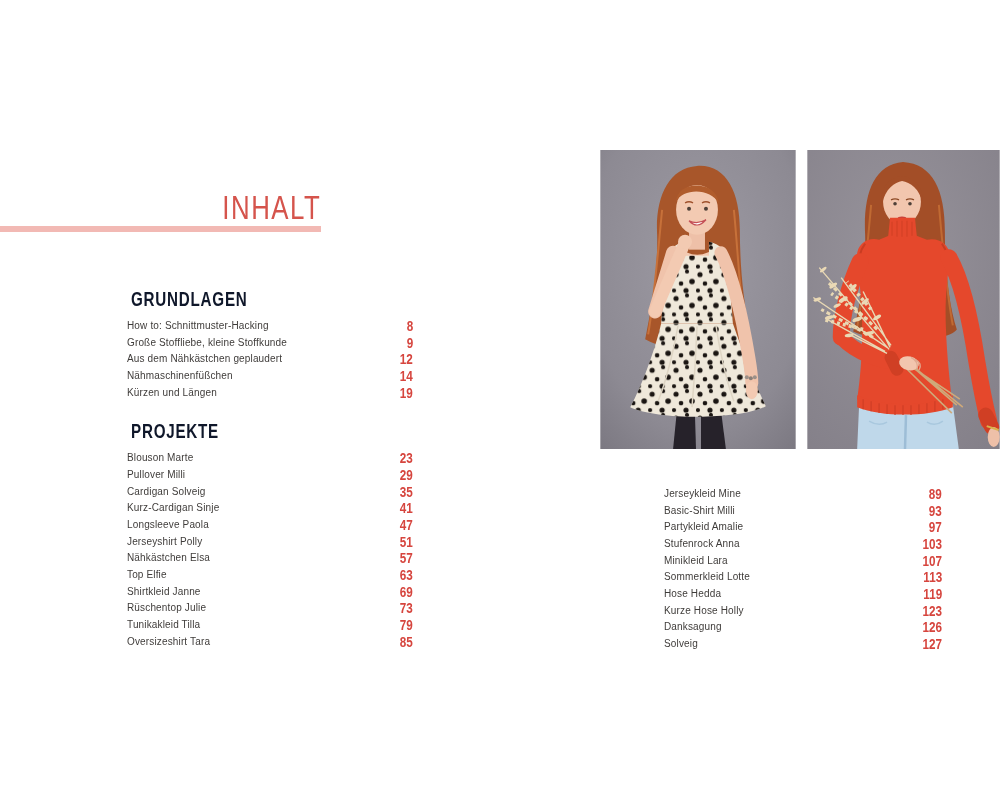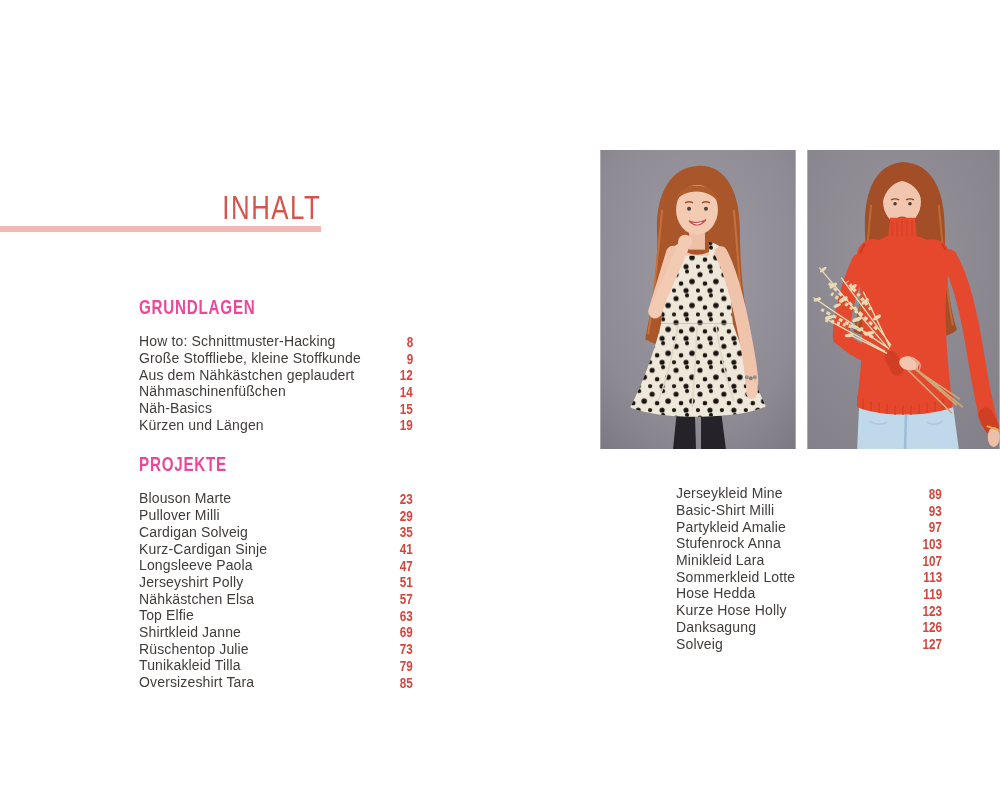--- a/index.html
+++ b/index.html
@@ -12,26 +12,26 @@
   
   .title-bar{position:absolute;left:0;top:226px;width:321px;height:6px;background:#f2b9b4;}
   .page-title{position:absolute;left:0;top:188px;width:321px;margin:0;text-align:right;
     font-size:34px;font-weight:normal;color:#d5544c;letter-spacing:2px;white-space:nowrap;}
   .page-title .cond{transform-origin:right center;}
 
   
   .toc-col{position:absolute;}
   .toc-left{left:127px;top:284px;width:286px;}
   .toc-right{left:664px;top:485px;width:278px;}
-  h2.sec-heading{margin:12px;height:25px;font-size:20px;font-weight:bold;color:#ec4899;
+  h2.sec-heading{margin:4px;height:25px;font-size:20px;font-weight:bold;color:#0f172a;
     letter-spacing:1px;white-space:nowrap;}
   h2.sec-heading.second{margin-top:20px;}
   ul.rows{list-style:none;margin:0;padding:0;}
   li.row{height:16.7px;display:flex;justify-content:space-between;align-items:center;}
-  .row .lbl{font-size:14px;color:#3f3c3a;letter-spacing:0.15px;white-space:nowrap;margin-left:12px;}
+  .row .lbl{font-size:10px;color:#3f3c3a;letter-spacing:0.15px;white-space:nowrap;}
   .row .num{font-size:15px;font-weight:bold;color:#d6453e;display:inline-block;
     transform:scaleX(0.78);transform-origin:right center;}
 
   
   figure.photo{position:absolute;top:150px;margin:0;padding:0;}
   .photo-a{left:600px;width:196px;height:299px;}
   .photo-b{left:807px;width:193px;height:299px;}
   figure.photo svg{display:block;width:100%;height:100%;}
 </style>
 </head>
@@ -59,24 +59,20 @@
         <li class="row">
           <span class="lbl">Aus dem Nähkästchen geplaudert</span>
           <span class="num">12</span>
         </li>
 
         <li class="row">
           <span class="lbl">Nähmaschinenfüßchen</span>
           <span class="num">14</span>
         </li>
 
-        <li class="row">
-          <span class="lbl">Näh-Basics</span>
-          <span class="num">15</span>
-        </li>
 
         <li class="row">
           <span class="lbl">Kürzen und Längen</span>
           <span class="num">19</span>
         </li>
       </ul>
     <h2 class="sec-heading second"><span class="cond">PROJEKTE</span></h2>
     <ul class="rows">
 
         <li class="row">

